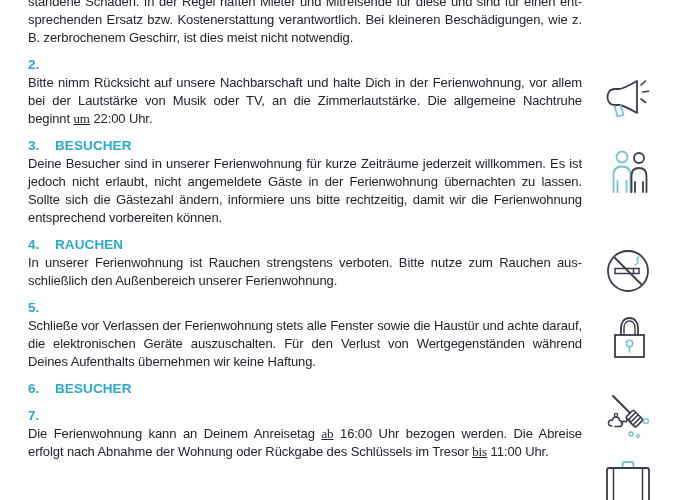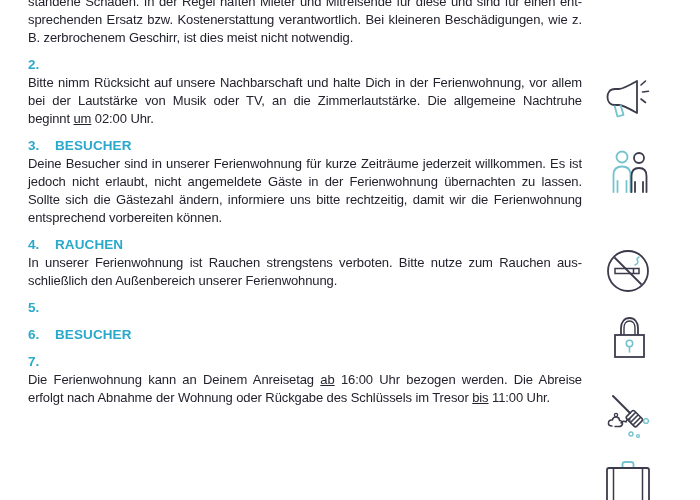--- a/index.html
+++ b/index.html
@@ -5,61 +5,62 @@
   html,body{margin:0;padding:0;background:#fff;}
   .page{
     position:relative;width:700px;height:500px;background:#ffffff;
     overflow:hidden;font-family:"Liberation Sans",sans-serif;
   }
   .content{position:absolute;left:28px;top:-7px;width:554px;color:#23232e;}
   p.body{margin:0;font-size:13px;line-height:18px;text-align:justify;letter-spacing:-0.1px;}
   .section{margin-top:9px;}
   .heading{display:flex;color:#2ba9cb;font-weight:bold;font-size:13.5px;line-height:18px;letter-spacing:0.1px;}
   .heading .num{width:27px;flex:none;}
-  .u{text-decoration:underline;}
+  .u{text-decoration:underline;font-family:Liberation Serif, serif;}
   .icon{position:absolute;}
   .icon svg{display:block;}
   .icon-megaphone{left:604px;top:76px;}
   .icon-people{left:608px;top:148px;}
   .icon-nosmoking{left:605px;top:248px;}
   .icon-lock{left:611px;top:314px;}
   .icon-broom{left:604px;top:390px;}
   .icon-suitcase{left:604px;top:459px;}
 </style>
 </head>
 <body>
 
 <div class="page">
 
   <div class="content" id="content">
       <p class="body"><span>standene Schäden. In der Regel haften Mieter und Mitreisende für diese und sind für einen ent­sprechenden Ersatz bzw. Kostenerstattung verantwortlich. Bei kleineren Beschädigungen, wie z. B. zerbrochenem Geschirr, ist dies meist nicht notwendig.</span></p>
       <div class="section">
         <div class="heading">
           <span class="num">2.</span>
         </div>
-        <p class="body"><span>Bitte nimm Rücksicht auf unsere Nachbarschaft und halte Dich in der Ferienwohnung, vor allem bei der Lautstärke von Musik oder TV, an die Zimmerlautstärke. Die allgemeine Nachtruhe beginnt </span><span class="u">um</span><span> 02:00 Uhr.</span></p>
+        <p class="body"><span>Bitte nimm Rücksicht auf unsere Nachbarschaft und halte Dich in der Ferienwohnung, vor allem bei der Lautstärke von Musik oder TV, an die Zimmerlautstärke. Die allgemeine Nachtruhe beginnt </span><span class="u">um</span><span> 22:00 Uhr.</span></p>
       </div>
       <div class="section">
         <div class="heading">
           <span class="num">3.</span>
           <span>BESUCHER</span>
         </div>
         <p class="body"><span>Deine Besucher sind in unserer Ferienwohnung für kurze Zeiträume jederzeit willkommen. Es ist jedoch nicht erlaubt, nicht angemeldete Gäste in der Ferienwohnung übernachten zu lassen. Sollte sich die Gästezahl ändern, informiere uns bitte rechtzeitig, damit wir die Ferienwohnung entsprechend vorbereiten können.</span></p>
       </div>
       <div class="section">
         <div class="heading">
           <span class="num">4.</span>
           <span>RAUCHEN</span>
         </div>
         <p class="body"><span>In unserer Ferienwohnung ist Rauchen strengstens verboten. Bitte nutze zum Rauchen aus­schließlich den Außenbereich unserer Ferienwohnung.</span></p>
       </div>
       <div class="section">
         <div class="heading">
           <span class="num">5.</span>
         </div>
+        <p class="body"><span>Schließe vor Verlassen der Ferienwohnung stets alle Fenster sowie die Haustür und achte darauf, die elektronischen Geräte auszuschalten. Für den Verlust von Wertgegenständen während Deines Aufenthalts übernehmen wir keine Haftung.</span></p>
       </div>
       <div class="section">
         <div class="heading">
           <span class="num">6.</span>
           <span>BESUCHER</span>
         </div>
       </div>
       <div class="section">
         <div class="heading">
           <span class="num">7.</span>

